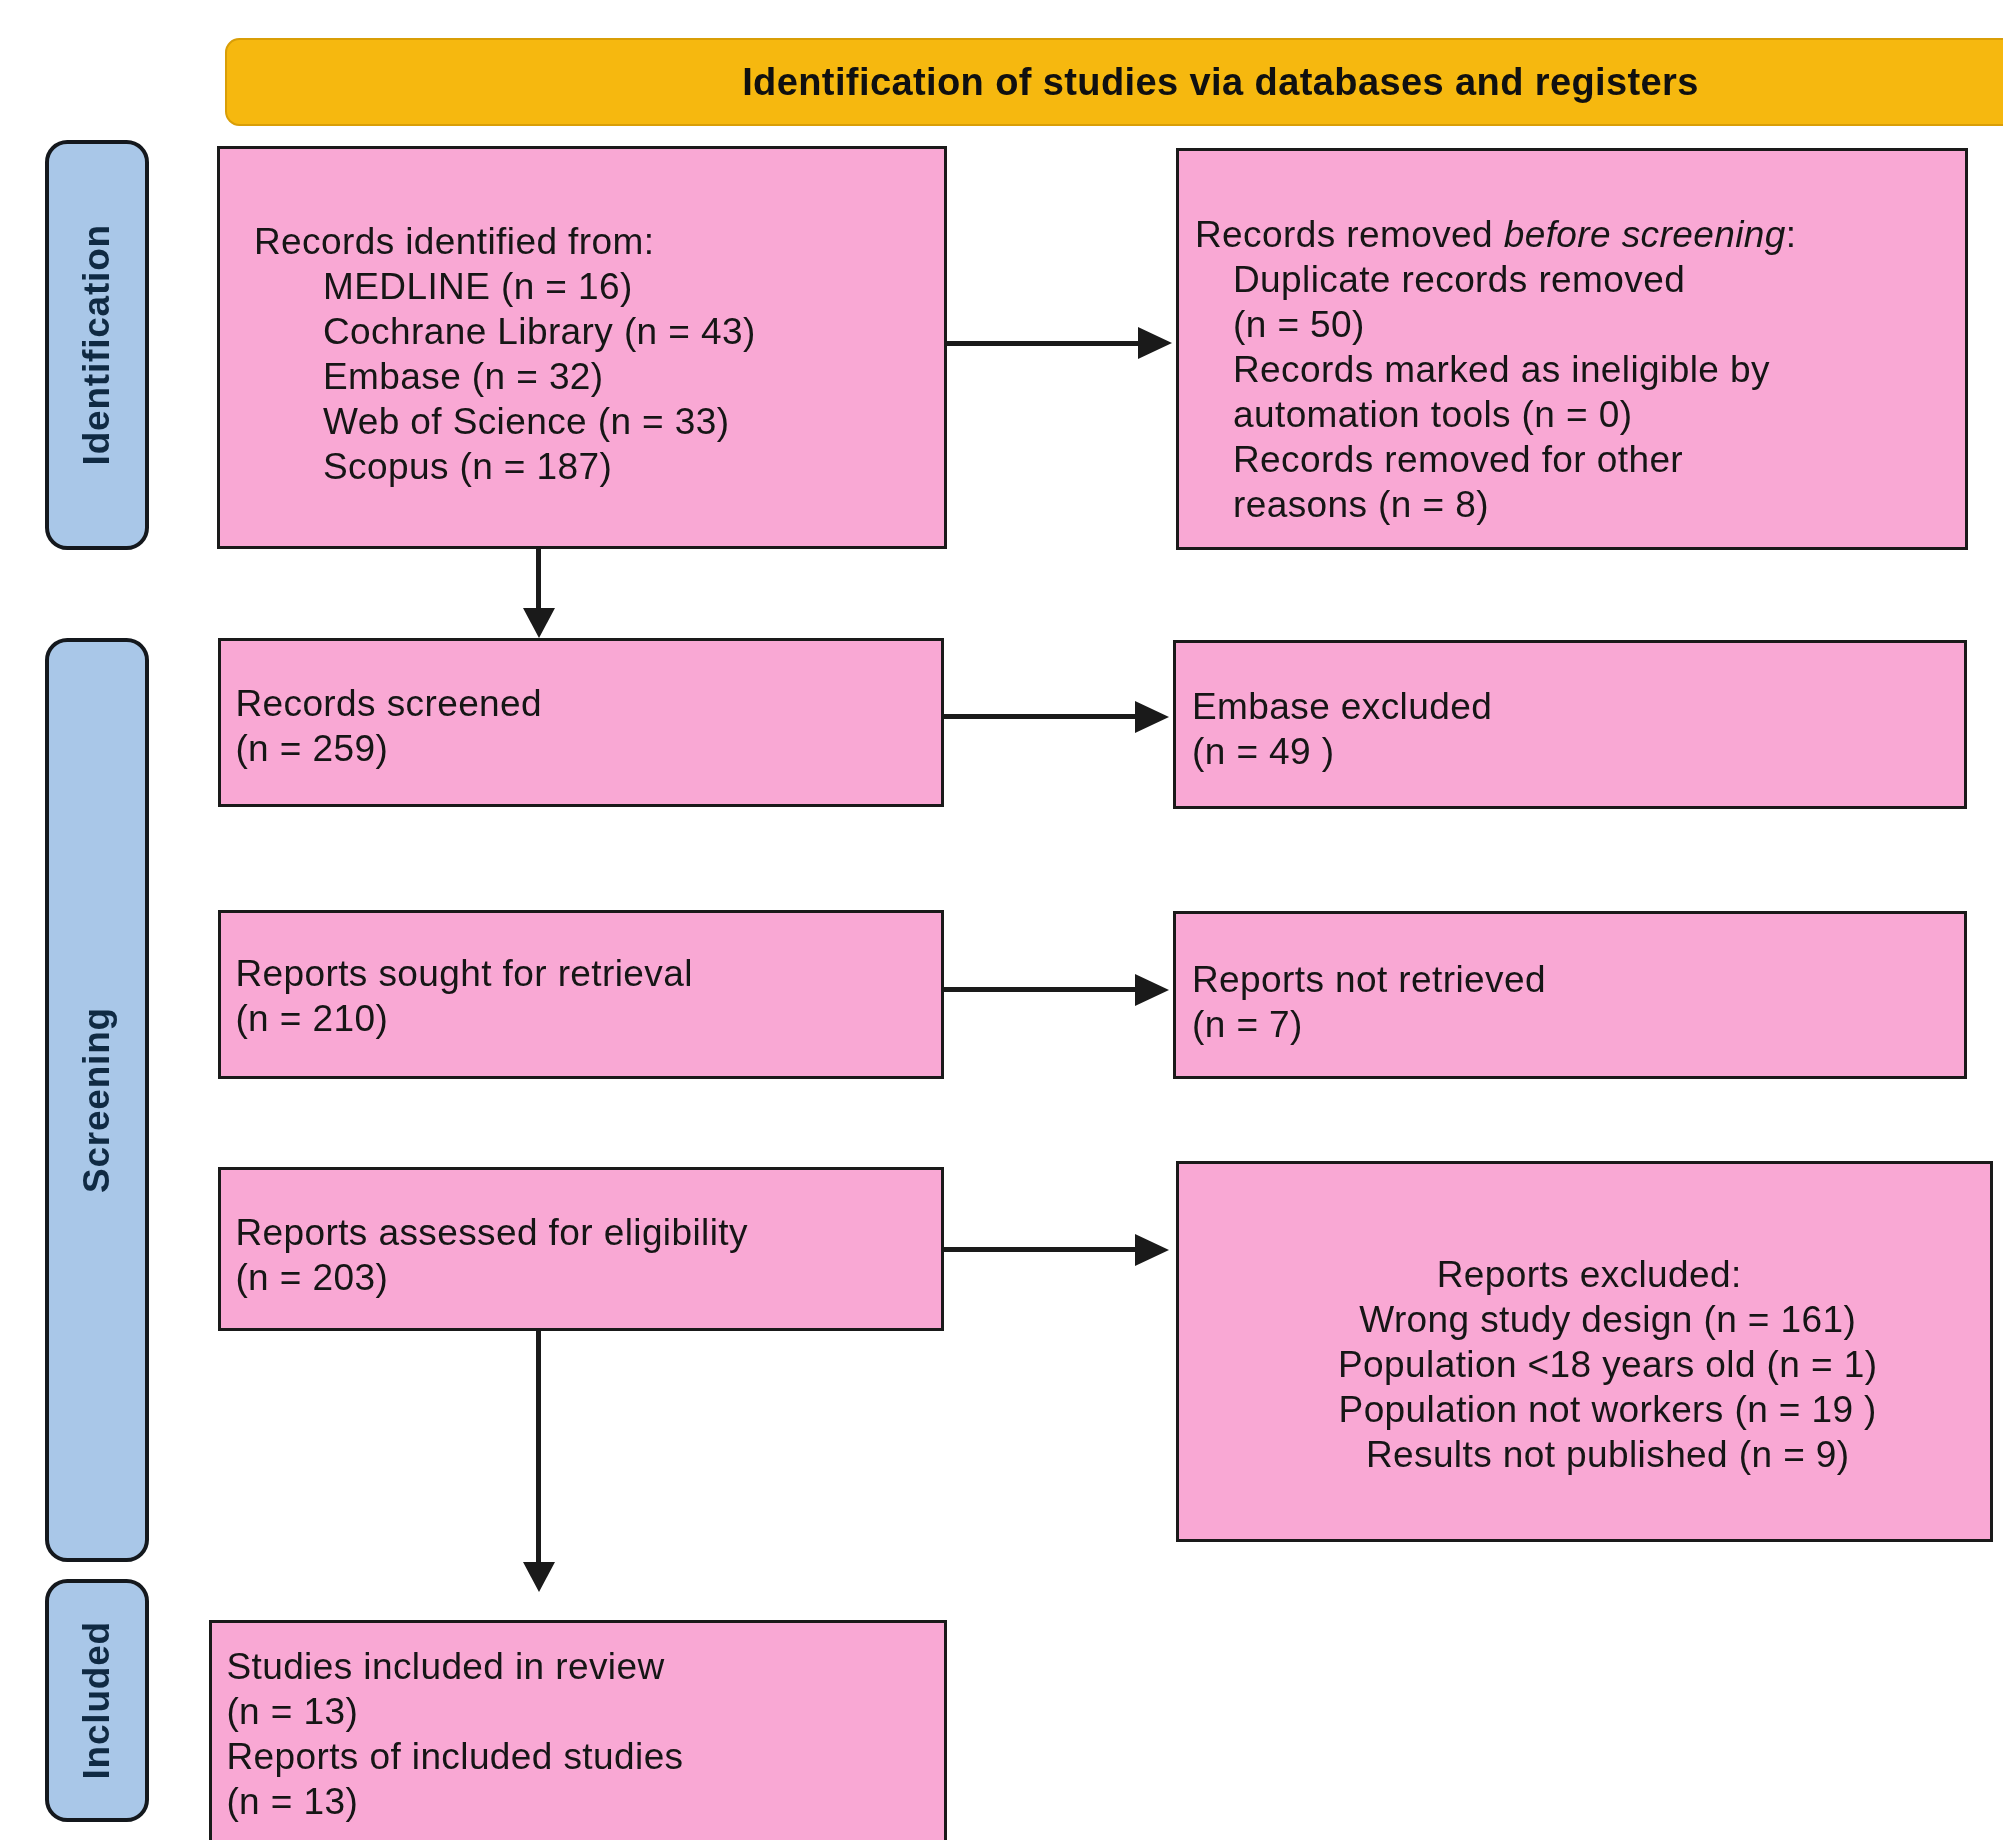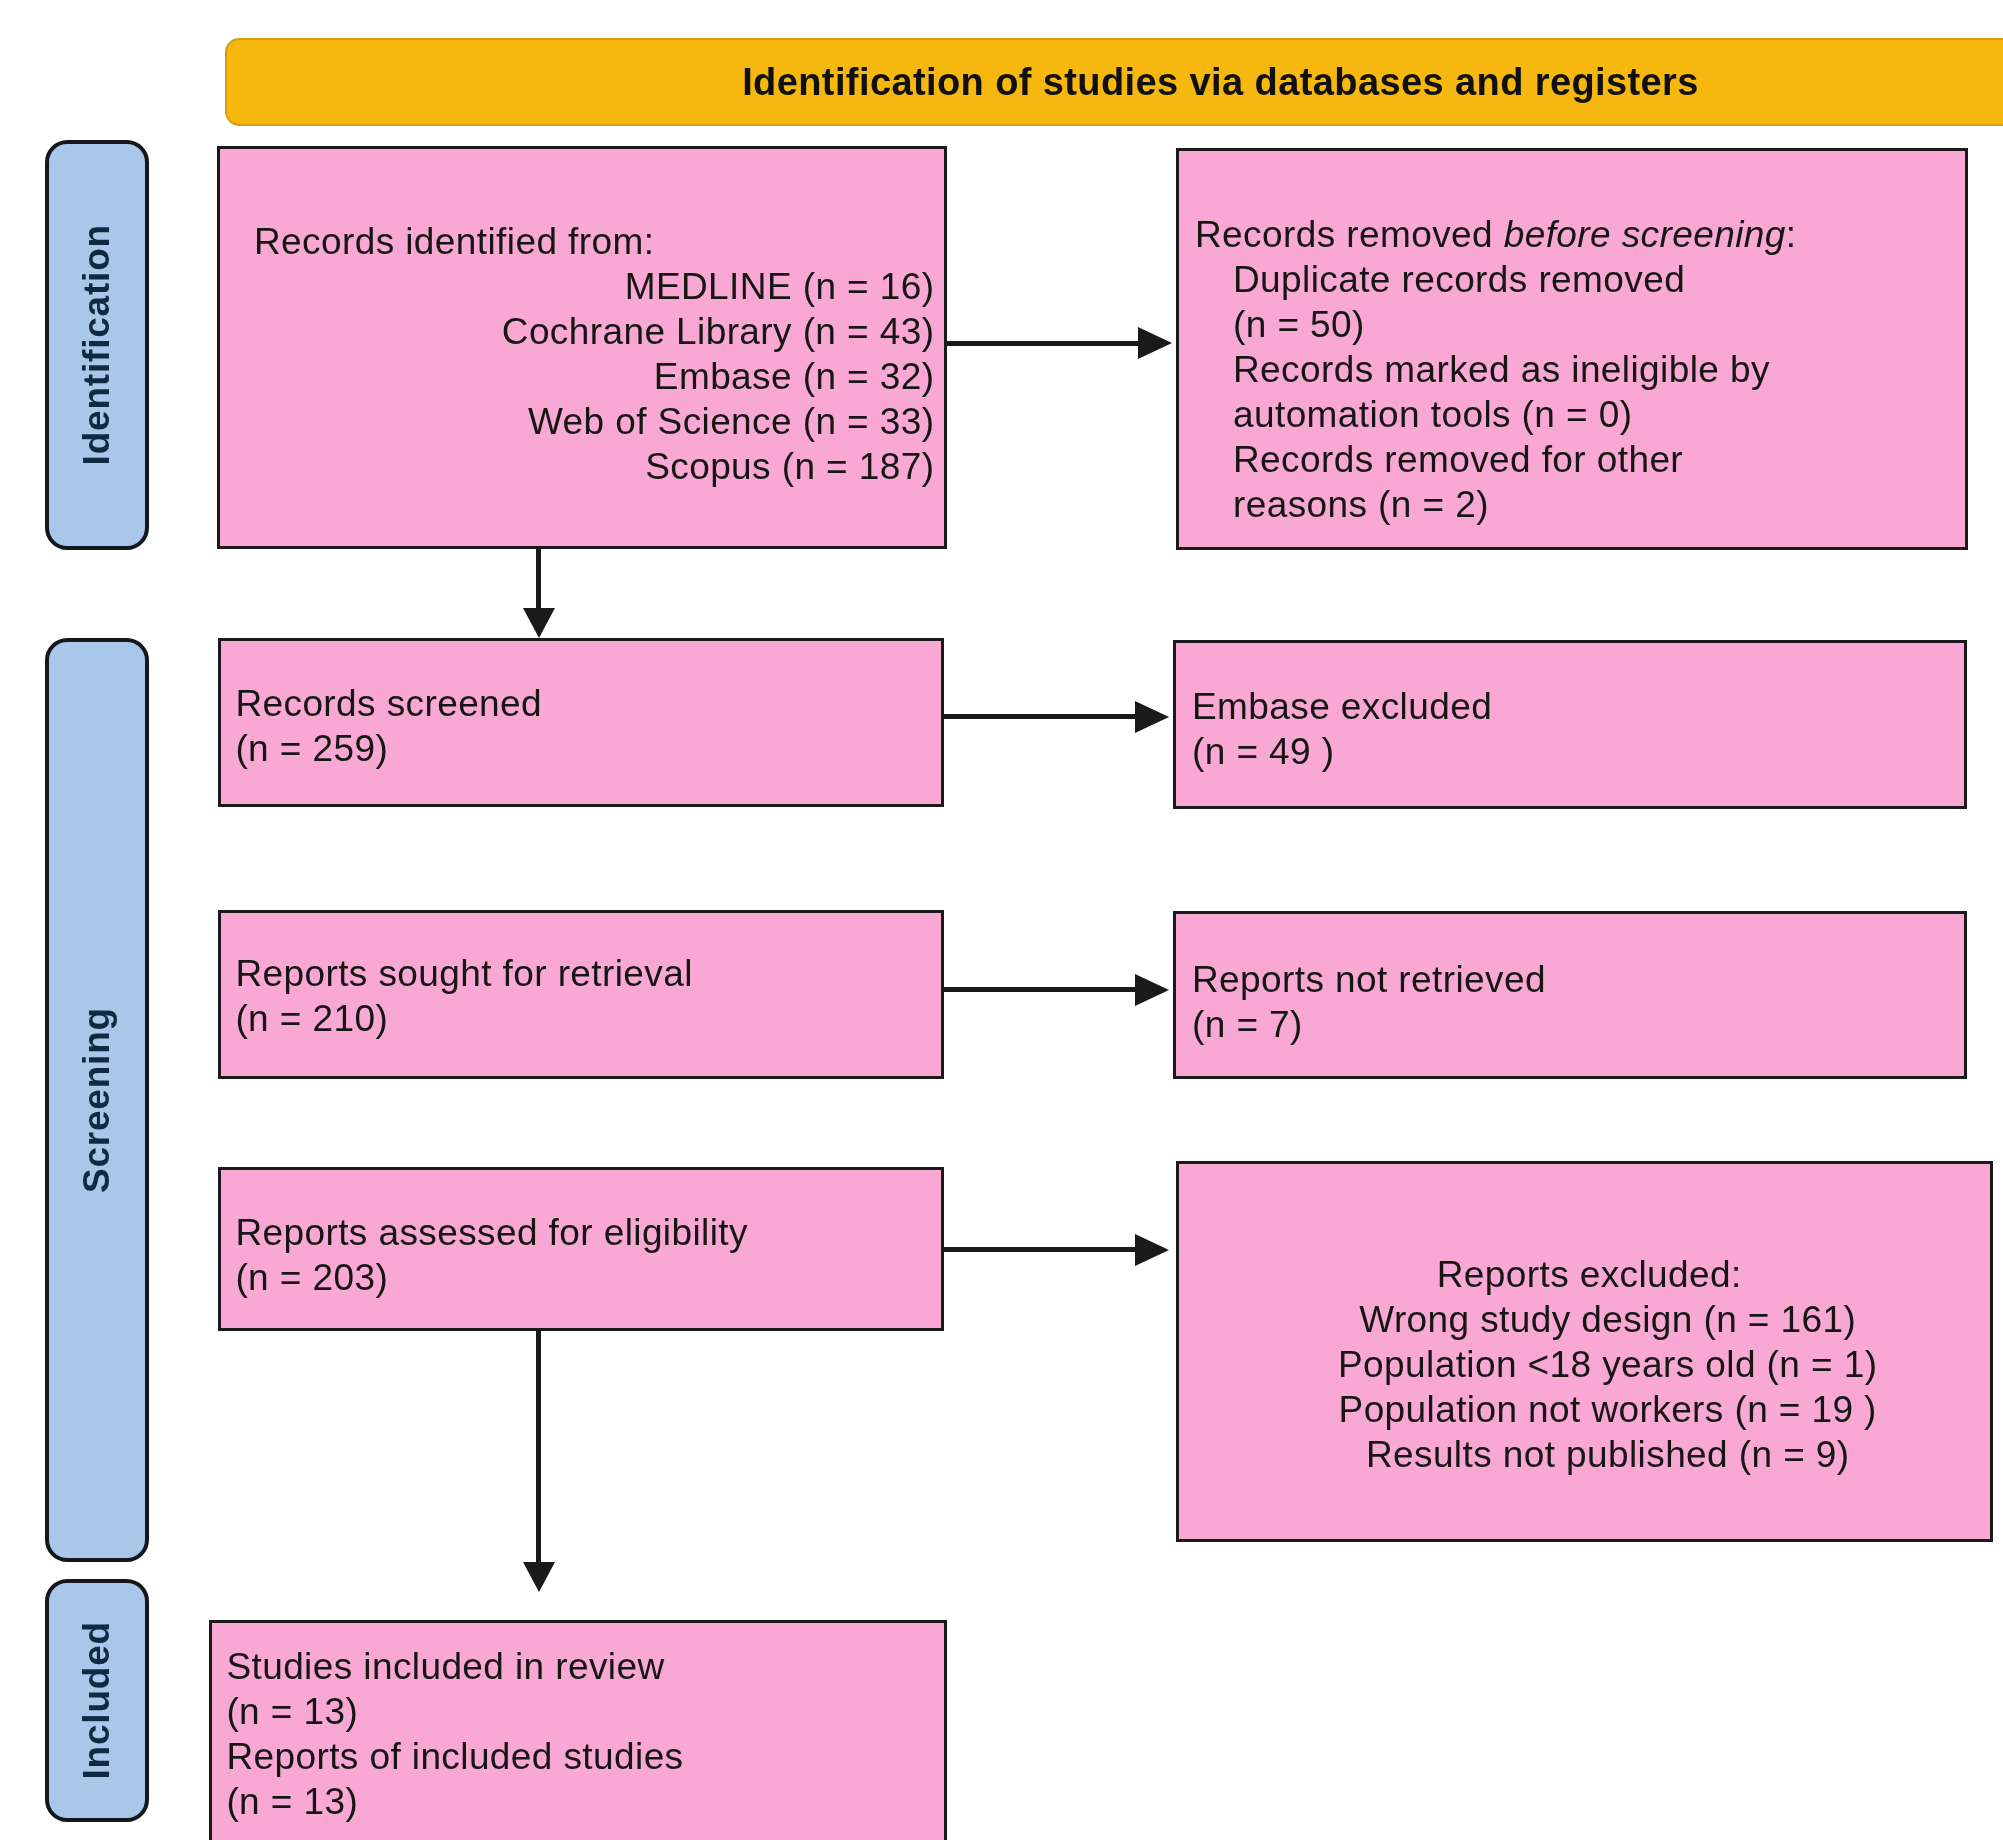--- a/index.html
+++ b/index.html
@@ -53,21 +53,21 @@
   
   .box{
     position:absolute;
     background:#f9a8d4;
     border:3.2px solid #1A1A1A;
     font-size:37px;line-height:45px;letter-spacing:0.4px;
     color:var(--ink);
   }
   .box .ln, .box .line{white-space:nowrap;}
   .em{font-style:italic;}
-  .ind-a{padding-left:69px;text-align:right;}
+  .ind-a{padding-left:69px;}
   .ind-b{padding-left:38px;}
   .ind-c{padding-left:37px;}
   .b1{left:217px; top:146px; width:730px; height:403px;padding:70px 9.6px 0 34px;}
   .b2{left:1176px;top:148px; width:792px; height:402px;padding:61px 1px 0 16px;}
   .b3{left:218px; top:638px; width:726px; height:169px;padding:40px 9.6px 0 14.4px;}
   .b4{left:1173px;top:640px; width:794px; height:169px;padding:41px 9.6px 0 16px;}
   .b5{left:218px; top:910px;width:726px; height:169px;padding:38px 9.6px 0 14.4px;}
   .b6{left:1173px;top:911px;width:794px; height:168px;padding:43px 12px 0 16px;}
   .b7{left:218px; top:1167px;width:726px; height:164px;padding:40px 9.6px 0 14.4px;}
   .b8{left:1176px;top:1161px;width:817px;height:381px;padding:88px 9.6px 0 19px;text-align:center;}
@@ -123,21 +123,21 @@
   </div>
 
   <div class="box b2">
     <div class="line"><span>Records removed </span><span class="em">before screening</span><span>:</span></div>
     <div class="ind-b">
         <div class="ln">Duplicate records removed</div>
         <div class="ln">(n = 50)</div>
         <div class="ln">Records marked as ineligible by</div>
         <div class="ln">automation tools (n = 0)</div>
         <div class="ln">Records removed for other</div>
-        <div class="ln">reasons (n = 2)</div>
+        <div class="ln">reasons (n = 8)</div>
       </div>
   </div>
 
   <div class="box b3">
     <div>
         <div class="ln">Records screened</div>
         <div class="ln">(n = 259)</div>
       </div>
   </div>
 

